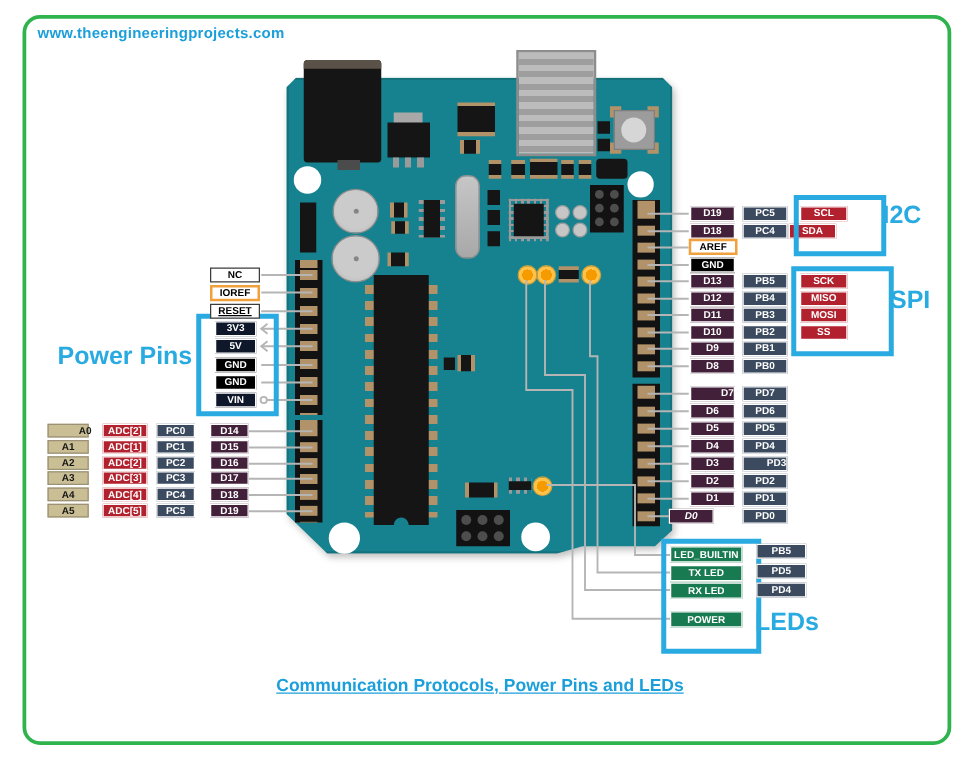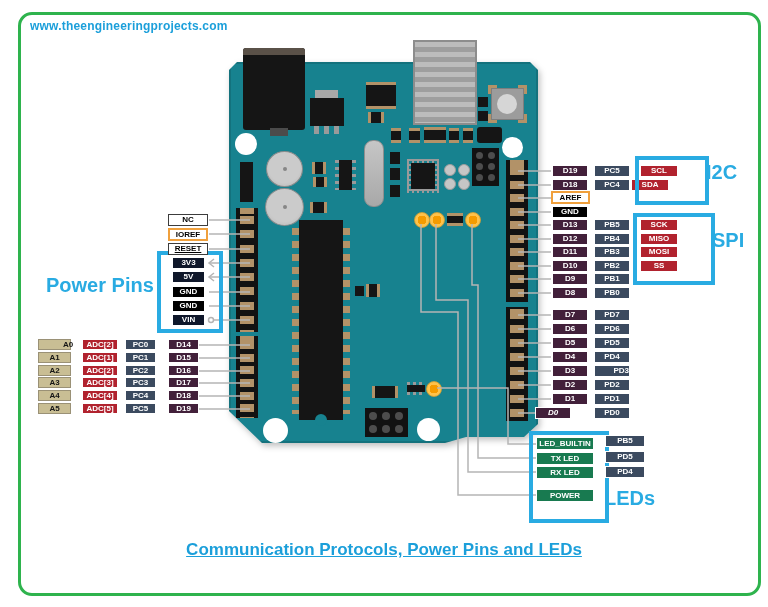--- a/index.html
+++ b/index.html
@@ -1,21 +1,21 @@
 <!DOCTYPE html>
 <html><head>
 <meta charset="utf-8">
 <style>
   html,body{margin:0;padding:0;background:#fff;}
   .scene{position:relative;width:768px;height:607px;background:#fff;overflow:hidden;
          font-family:"Liberation Sans",sans-serif;}
   .frame{position:absolute;left:18px;top:12px;width:737px;height:578px;
          border:3px solid #2eb34d;border-radius:14px;}
   .site{position:absolute;left:30px;top:19px;font-size:12px;font-weight:bold;color:#1b9fda;letter-spacing:.2px;}
-  .title{position:absolute;left:0;right:0;top:540px;text-align:center;font-size:17px;
+  .title{position:absolute;left:0;right:0;top:540px;text-align:center;font-size:14px;
          font-weight:bold;color:#1b9fda;text-decoration:underline;}
   
   .board-wrap{position:absolute;left:0;top:0;filter:drop-shadow(2px 3px 3px rgba(0,0,0,.25));}
   .board{position:absolute;left:229px;top:62px;width:309px;height:381px;background:#17828f;
          clip-path:polygon(0px 8px,8px 0px,301px 0px,309px 8px,309px 362px,295px 375px,237px 375px,216px 381px,33px 381px,0px 349px);
          box-shadow:inset 0 0 0 2px rgba(0,0,0,.12);}
   .cmp{position:absolute;background:#151515;}
   .v2{background:linear-gradient(180deg,#b29268 0 3px,#151515 3px calc(100% - 3px),#b29268 calc(100% - 3px));}
   .h2{background:linear-gradient(90deg,#b29268 0 3px,#151515 3px calc(100% - 3px),#b29268 calc(100% - 3px));}
   .hole{position:absolute;background:#fff;border-radius:50%;}
@@ -275,21 +275,21 @@
   <div class="box maroon" style="left:552px;top:273px;width:36px;height:12px;">D9</div>
   <div class="box slate" style="left:594px;top:273px;width:36px;height:12px;">PB1</div>
   <div class="box maroon" style="left:552px;top:287px;width:36px;height:12px;">D8</div>
   <div class="box slate" style="left:594px;top:287px;width:36px;height:12px;">PB0</div>
 
   <div class="bluebox" style="left:635px;top:156px;width:66px;height:41px;"></div>
   <div class="biglabel" style="left:706px;top:161px;">I2C</div>
   <div class="bluebox" style="left:633px;top:213px;width:74px;height:64px;"></div>
   <div class="biglabel" style="left:712px;top:229px;">SPI</div>
 
-  <div class="box maroon" style="left:552px;top:309px;width:36px;height:12px;">D7</div>
+  <div class="box maroon" style="left:552px;top:309px;width:36px;height:12px;text-align:right;">D7</div>
   <div class="box slate" style="left:594px;top:309px;width:36px;height:12px;">PD7</div>
   <div class="box maroon" style="left:552px;top:323px;width:36px;height:12px;">D6</div>
   <div class="box slate" style="left:594px;top:323px;width:36px;height:12px;">PD6</div>
   <div class="box maroon" style="left:552px;top:337px;width:36px;height:12px;">D5</div>
   <div class="box slate" style="left:594px;top:337px;width:36px;height:12px;">PD5</div>
   <div class="box maroon" style="left:552px;top:351px;width:36px;height:12px;">D4</div>
   <div class="box slate" style="left:594px;top:351px;width:36px;height:12px;">PD4</div>
   <div class="box maroon" style="left:552px;top:365px;width:36px;height:12px;">D3</div>
   <div class="box slate" style="left:594px;top:365px;width:36px;height:12px;text-align:right;">PD3</div>
   <div class="box maroon" style="left:552px;top:379px;width:36px;height:12px;">D2</div>

